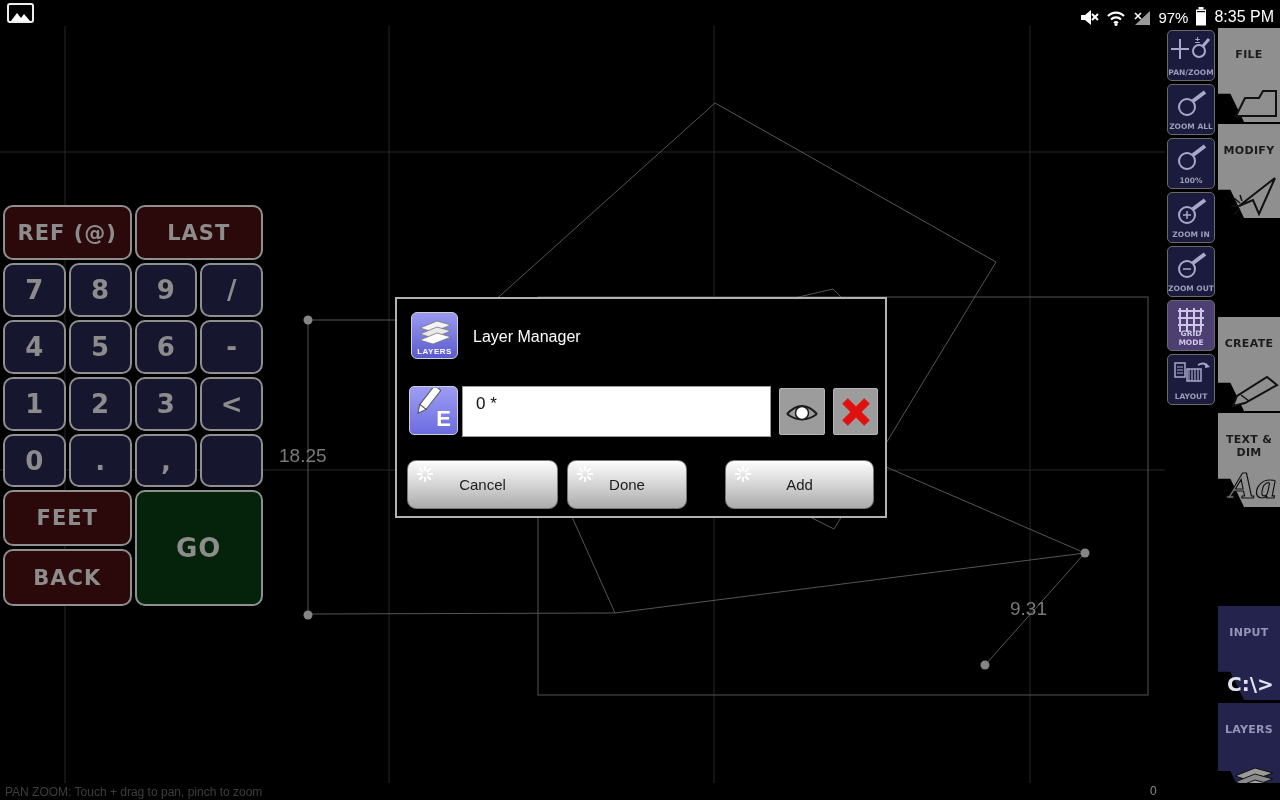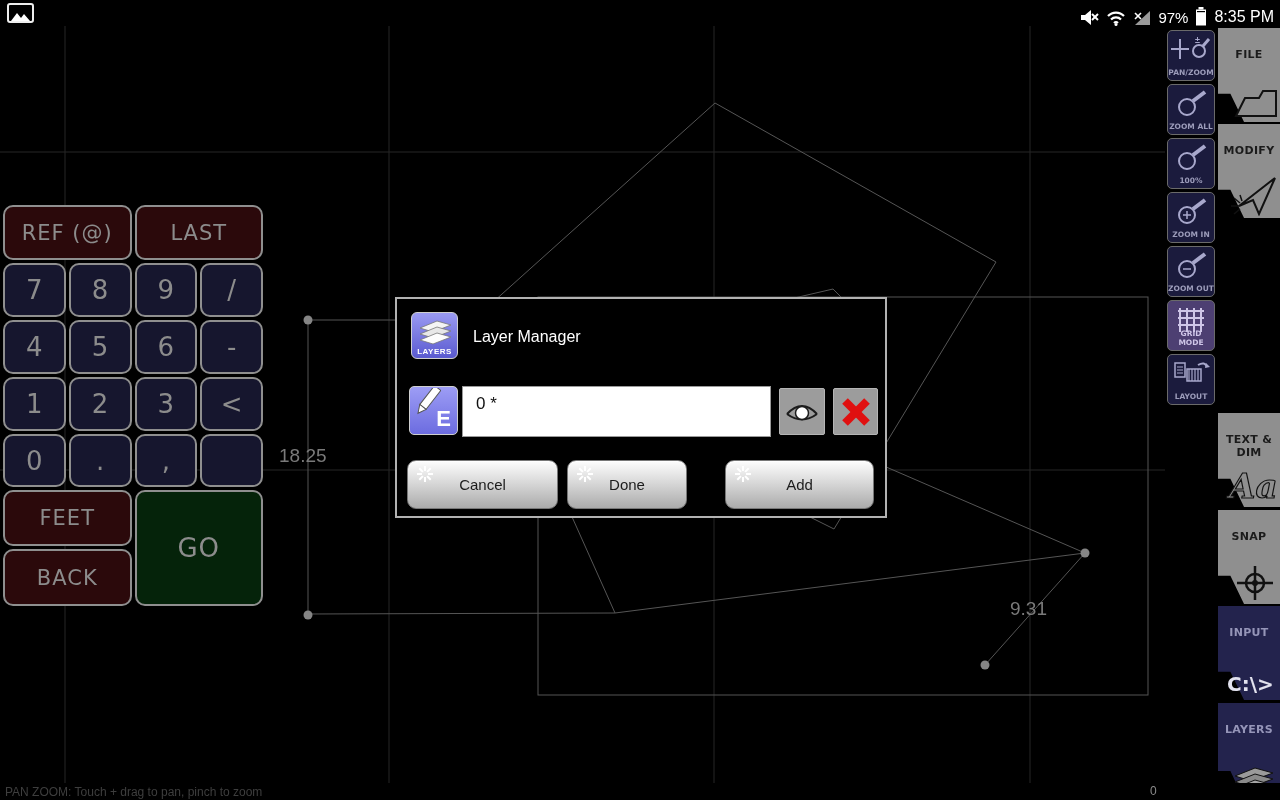--- a/index.html
+++ b/index.html
@@ -20,21 +20,21 @@
                display:flex; align-items:flex-end; justify-content:center; background:#000; }
   #statusbar .right { position:absolute; right:6px; top:0; height:26px; display:flex;
                       align-items:flex-end; gap:7px; color:#fff; }
   .sb-txt { font-size:15px; color:#fff; }
 
   
   #keypad { position:absolute; left:3px; top:205px; width:260px; height:401px; z-index:4;
             display:grid; grid-template-columns:repeat(4,1fr);
             grid-template-rows:55px 54px 54px 54px 53px 56px 57px; gap:3px;
             font-family:"DejaVu Sans", sans-serif; }
-  .kbtn { border:2px solid #8f8f8f; border-radius:10px; color:#8c8c8c; font-weight:normal;
+  .kbtn { border:2px solid #8f8f8f; border-radius:10px; color:#8c8c8c; font-weight:bold;
           display:flex; align-items:center; justify-content:center; font-size:26px;
           cursor:pointer; }
   .kbtn.word { font-size:21px; letter-spacing:1px; }
   .navy  { background:#16162e; }
   .maroon{ background:#2b090b; }
   .green { background:#05230a; }
   .span2 { grid-column:span 2; }
 
   
   #dialog { position:absolute; left:395px; top:297px; width:492px; height:221px;
@@ -286,35 +286,33 @@
     <svg class="mt-icon" width="50" height="40" viewBox="0 0 50 40">
       <polygon points="46,2 30,38 24,24 10,30" fill="#8f8f8f" stroke="#111" stroke-width="2"></polygon>
       <g stroke="#111" stroke-width="1.5">
         <line x1="10" y1="30" x2="2" y2="30"></line>
           <line x1="11" y1="27" x2="5" y2="22"></line>
         <line x1="11" y1="33" x2="5" y2="38"></line>
           <line x1="13" y1="25" x2="11" y2="19"></line>
       </g>
     </svg>
   </div>
+  <div class="mt-btn" style="top:317px;">
+    <div class="mt-bg"></div>
+    <div class="mt-label">CREATE</div>
+    <svg class="mt-icon" width="52" height="36" viewBox="0 0 52 36">
+      <polygon points="40,4 50,12 18,30 6,33 10,23" fill="#8f8f8f" stroke="#111" stroke-width="2"></polygon>
+      <line x1="14" y1="22" x2="22" y2="28" stroke="#111" stroke-width="1.5"></line>
+    </svg>
+  </div>
   <div class="mt-btn" style="top:413px;">
     <div class="mt-bg"></div>
     <div class="mt-label">TEXT &amp; DIM</div>
     <svg class="mt-icon" width="54" height="40" viewBox="0 0 54 40">
       <text x="4" y="33" font-family="DejaVu Serif, serif" font-style="italic" font-weight="bold" font-size="34" fill="#8f8f8f" stroke="#111" stroke-width="1.2">Aa</text>
-    </svg>
-  </div>
-  <div class="mt-btn" style="top:510px;">
-    <div class="mt-bg"></div>
-    <div class="mt-label">SNAP</div>
-    <svg class="mt-icon" width="48" height="38" viewBox="0 0 48 38">
-      <circle cx="24" cy="19" r="9" fill="none" stroke="#111" stroke-width="2.5"></circle>
-      <line x1="24" y1="2" x2="24" y2="36" stroke="#111" stroke-width="2.5"></line>
-      <line x1="6" y1="19" x2="42" y2="19" stroke="#111" stroke-width="2.5"></line>
-      <circle cx="24" cy="19" r="3" fill="#111"></circle>
     </svg>
   </div>
   <div class="mt-btn sel" style="top:606px;">
     <div class="mt-bg"></div>
     <div class="mt-label">INPUT</div>
     <svg class="mt-icon" width="56" height="30" viewBox="0 0 56 30">
       <text x="4" y="23" font-family="DejaVu Sans, sans-serif" font-weight="bold" font-size="20" fill="#e2e2ee">C:\&gt;</text>
     </svg>
   </div>
   <div class="mt-btn sel" style="top:703px; height:97px;">

